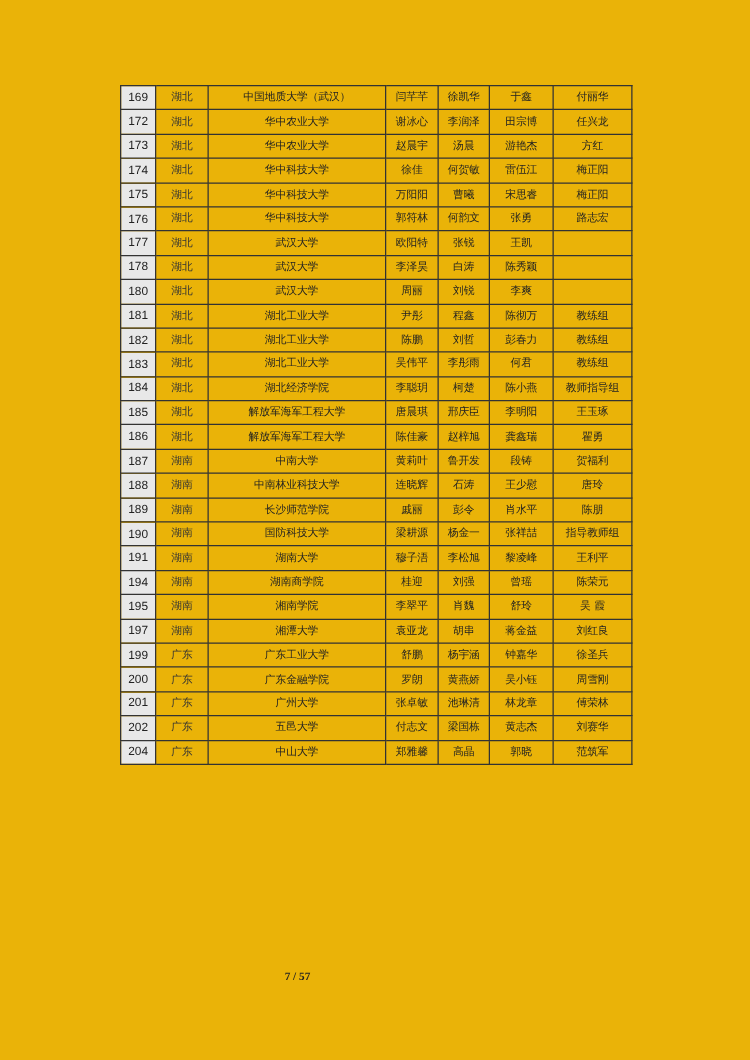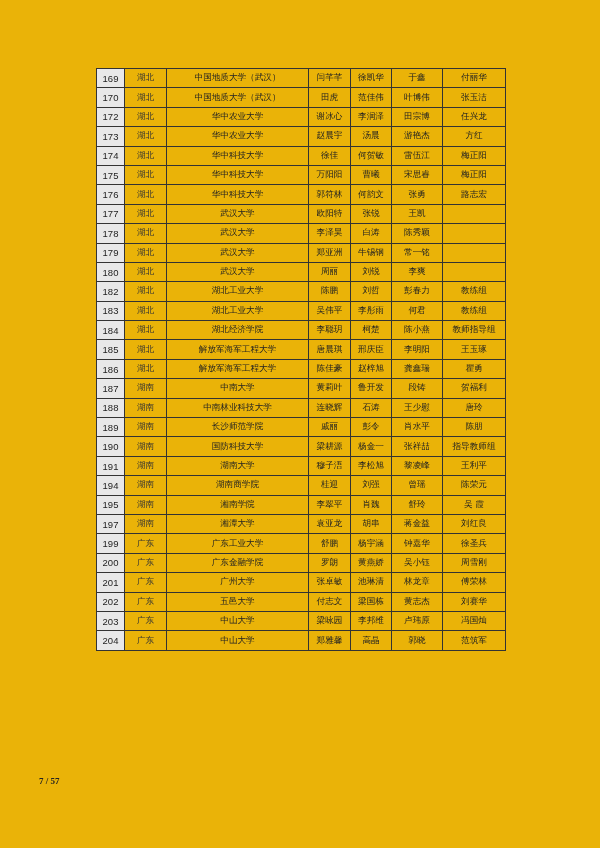--- a/index.html
+++ b/index.html
@@ -12,22 +12,22 @@
     font-size:8.6px;
   }
   table.roster td {
     border:1px solid #333;
     height:18.4px; padding:0; text-align:center; vertical-align:middle;
     white-space:nowrap; overflow:hidden;
   }
   table.roster td.num { background:#e8e8e8; font-family:"Liberation Sans", sans-serif; font-size:9.5px; color:#222; }
   table.roster td.prov { color:#333;font-family:Liberation Mono, monospace; }
   .footer {
-    position:absolute; left:0; width:476px; top:776px; 
-    font-family:"Liberation Serif", serif; font-size:9px; font-weight:bold; color:#222;padding-left:39px;
+    position:absolute; left:0; width:476px; top:776px; text-align:center;
+    font-family:"Liberation Serif", serif; font-size:9px; font-weight:bold; color:#222;
   }
 </style>
 </head>
 <body>
 
 <div class="page">
   <table class="roster">
     <colgroup>
       <col style="width:28px">
       <col style="width:42px">
@@ -41,29 +41,20 @@
         <tr>
           <td class="num">169</td>
           <td class="prov">湖北</td>
           <td>中国地质大学（武汉）</td>
           <td>闫芊芊</td>
           <td>徐凯华</td>
           <td>于鑫</td>
           <td>付丽华</td>
         </tr>
         <tr>
-          <td class="num">170</td>
-          <td class="prov">湖北</td>
-          <td>中国地质大学（武汉）</td>
-          <td>田虎</td>
-          <td>范佳伟</td>
-          <td>叶博伟</td>
-          <td>张玉洁</td>
-        </tr>
-        <tr>
           <td class="num">172</td>
           <td class="prov">湖北</td>
           <td>华中农业大学</td>
           <td>谢冰心</td>
           <td>李润泽</td>
           <td>田宗博</td>
           <td>任兴龙</td>
         </tr>
         <tr>
           <td class="num">173</td>
@@ -113,38 +104,38 @@
         <tr>
           <td class="num">178</td>
           <td class="prov">湖北</td>
           <td>武汉大学</td>
           <td>李泽昊</td>
           <td>白涛</td>
           <td>陈秀颖</td>
           <td></td>
         </tr>
         <tr>
-          <td class="num">179</td>
-          <td class="prov">湖北</td>
-          <td>武汉大学</td>
-          <td>郑亚洲</td>
-          <td>牛锡钢</td>
-          <td>常一铭</td>
-          <td></td>
-        </tr>
-        <tr>
           <td class="num">180</td>
           <td class="prov">湖北</td>
           <td>武汉大学</td>
           <td>周丽</td>
           <td>刘锐</td>
           <td>李爽</td>
           <td></td>
         </tr>
         <tr>
+          <td class="num">181</td>
+          <td class="prov">湖北</td>
+          <td>湖北工业大学</td>
+          <td>尹彤</td>
+          <td>程鑫</td>
+          <td>陈彻万</td>
+          <td>教练组</td>
+        </tr>
+        <tr>
           <td class="num">182</td>
           <td class="prov">湖北</td>
           <td>湖北工业大学</td>
           <td>陈鹏</td>
           <td>刘哲</td>
           <td>彭春力</td>
           <td>教练组</td>
         </tr>
         <tr>
           <td class="num">183</td>
@@ -282,29 +273,20 @@
           <td>傅荣林</td>
         </tr>
         <tr>
           <td class="num">202</td>
           <td class="prov">广东</td>
           <td>五邑大学</td>
           <td>付志文</td>
           <td>梁国栋</td>
           <td>黄志杰</td>
           <td>刘赛华</td>
-        </tr>
-        <tr>
-          <td class="num">203</td>
-          <td class="prov">广东</td>
-          <td>中山大学</td>
-          <td>梁咏园</td>
-          <td>李邦维</td>
-          <td>卢玮原</td>
-          <td>冯国灿</td>
         </tr>
         <tr>
           <td class="num">204</td>
           <td class="prov">广东</td>
           <td>中山大学</td>
           <td>郑雅馨</td>
           <td>高晶</td>
           <td>郭晓</td>
           <td>范筑军</td>
         </tr>

